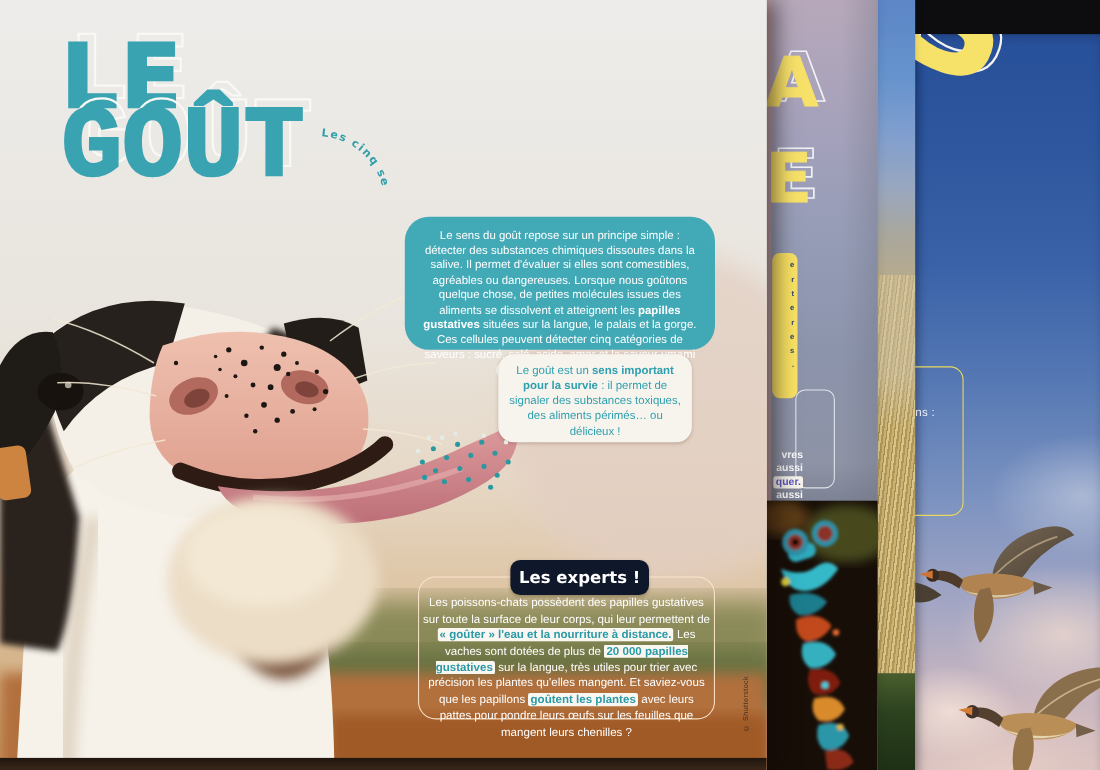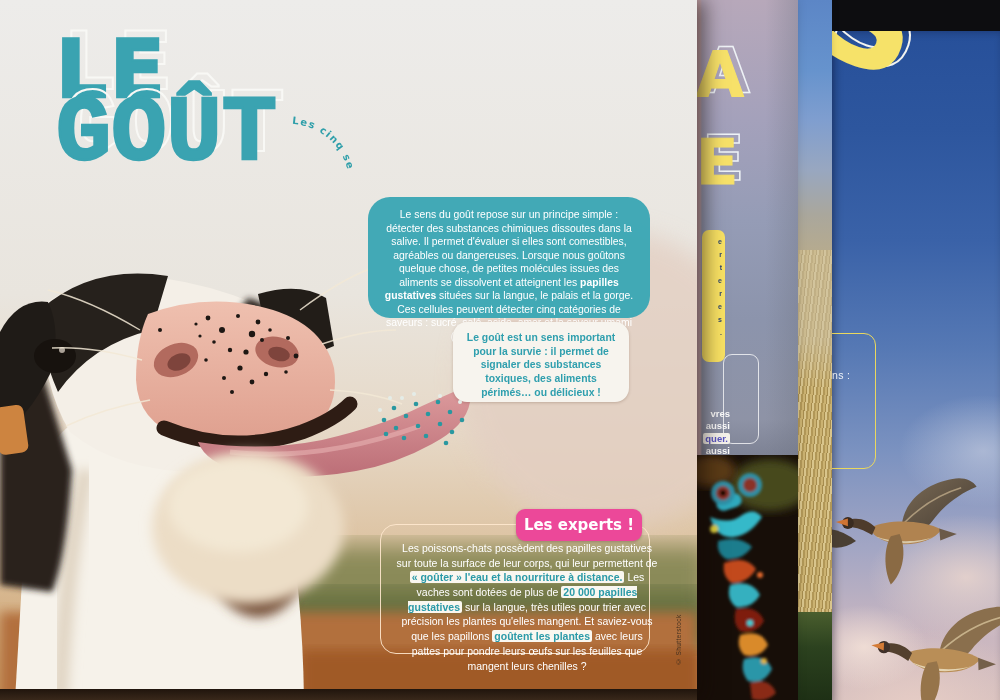--- a/index.html
+++ b/index.html
@@ -64,29 +64,29 @@
   .t-fill{position:relative;color:#3aa3b1;-webkit-text-stroke:2.5px #3aa3b1;}
 
   #tagline-svg{position:absolute;left:262px;top:76px;}
 
   .bubble{position:absolute;border-radius:22px;background:rgba(58,167,180,.96);color:#fff;text-align:center;}
   #intro-box{left:368px;top:197px;width:282px;height:121px;font-size:10.4px;line-height:1.3;
     padding:11px 13px;box-sizing:border-box;}
   #intro-box b{color:#fff;}
   #survival-box{position:absolute;left:453px;top:322px;width:176px;height:80px;background:#f7f4ee;border-radius:14px;
     color:#2f9fae;font-size:10.4px;line-height:1.32;text-align:center;padding:9px 8px;box-sizing:border-box;
-    box-shadow:0 1px 3px rgba(90,60,40,.25);font-weight:bold;}
+    box-shadow:0 1px 3px rgba(90,60,40,.25);}
   #dots-svg{position:absolute;left:372px;top:388px;}
 
   #experts-outline{position:absolute;left:380px;top:524px;width:268px;height:128px;
     border:1.5px solid rgba(255,232,206,.9);border-radius:16px;}
-  #experts-badge{position:absolute;left:516px;top:509px;width:126px;height:32px;background:#ec4899;border-radius:9px;
+  #experts-badge{position:absolute;left:464px;top:509px;width:126px;height:32px;background:#0f172a;border-radius:9px;
     color:#fff;font-family:"DejaVu Sans",sans-serif;font-weight:900;font-size:15px;line-height:32px;text-align:center;
     box-shadow:0 1px 3px rgba(60,40,20,.3);}
-  #experts-text{position:absolute;left:396px;top:541px;width:262px;font-size:10.5px;line-height:1.4;color:#fff;
+  #experts-text{position:absolute;left:384px;top:541px;width:262px;font-size:10.5px;line-height:1.4;color:#fff;
     text-align:center;}
   #experts-text .hl{background:#faf7f0;color:#2b9aa8;font-weight:bold;border-radius:2px;padding:0 2px;}
 
   .vcred{position:absolute;writing-mode:vertical-rl;transform:rotate(180deg);font-size:6.5px;letter-spacing:.4px;}
   #cred-main{left:675px;top:605px;color:#43301f;height:60px;}
 
   #bottom-strip{position:absolute;left:0;bottom:0;width:697px;height:11px;
     background:linear-gradient(180deg,#20150d,#39281a);}
 </style>
 </head>

